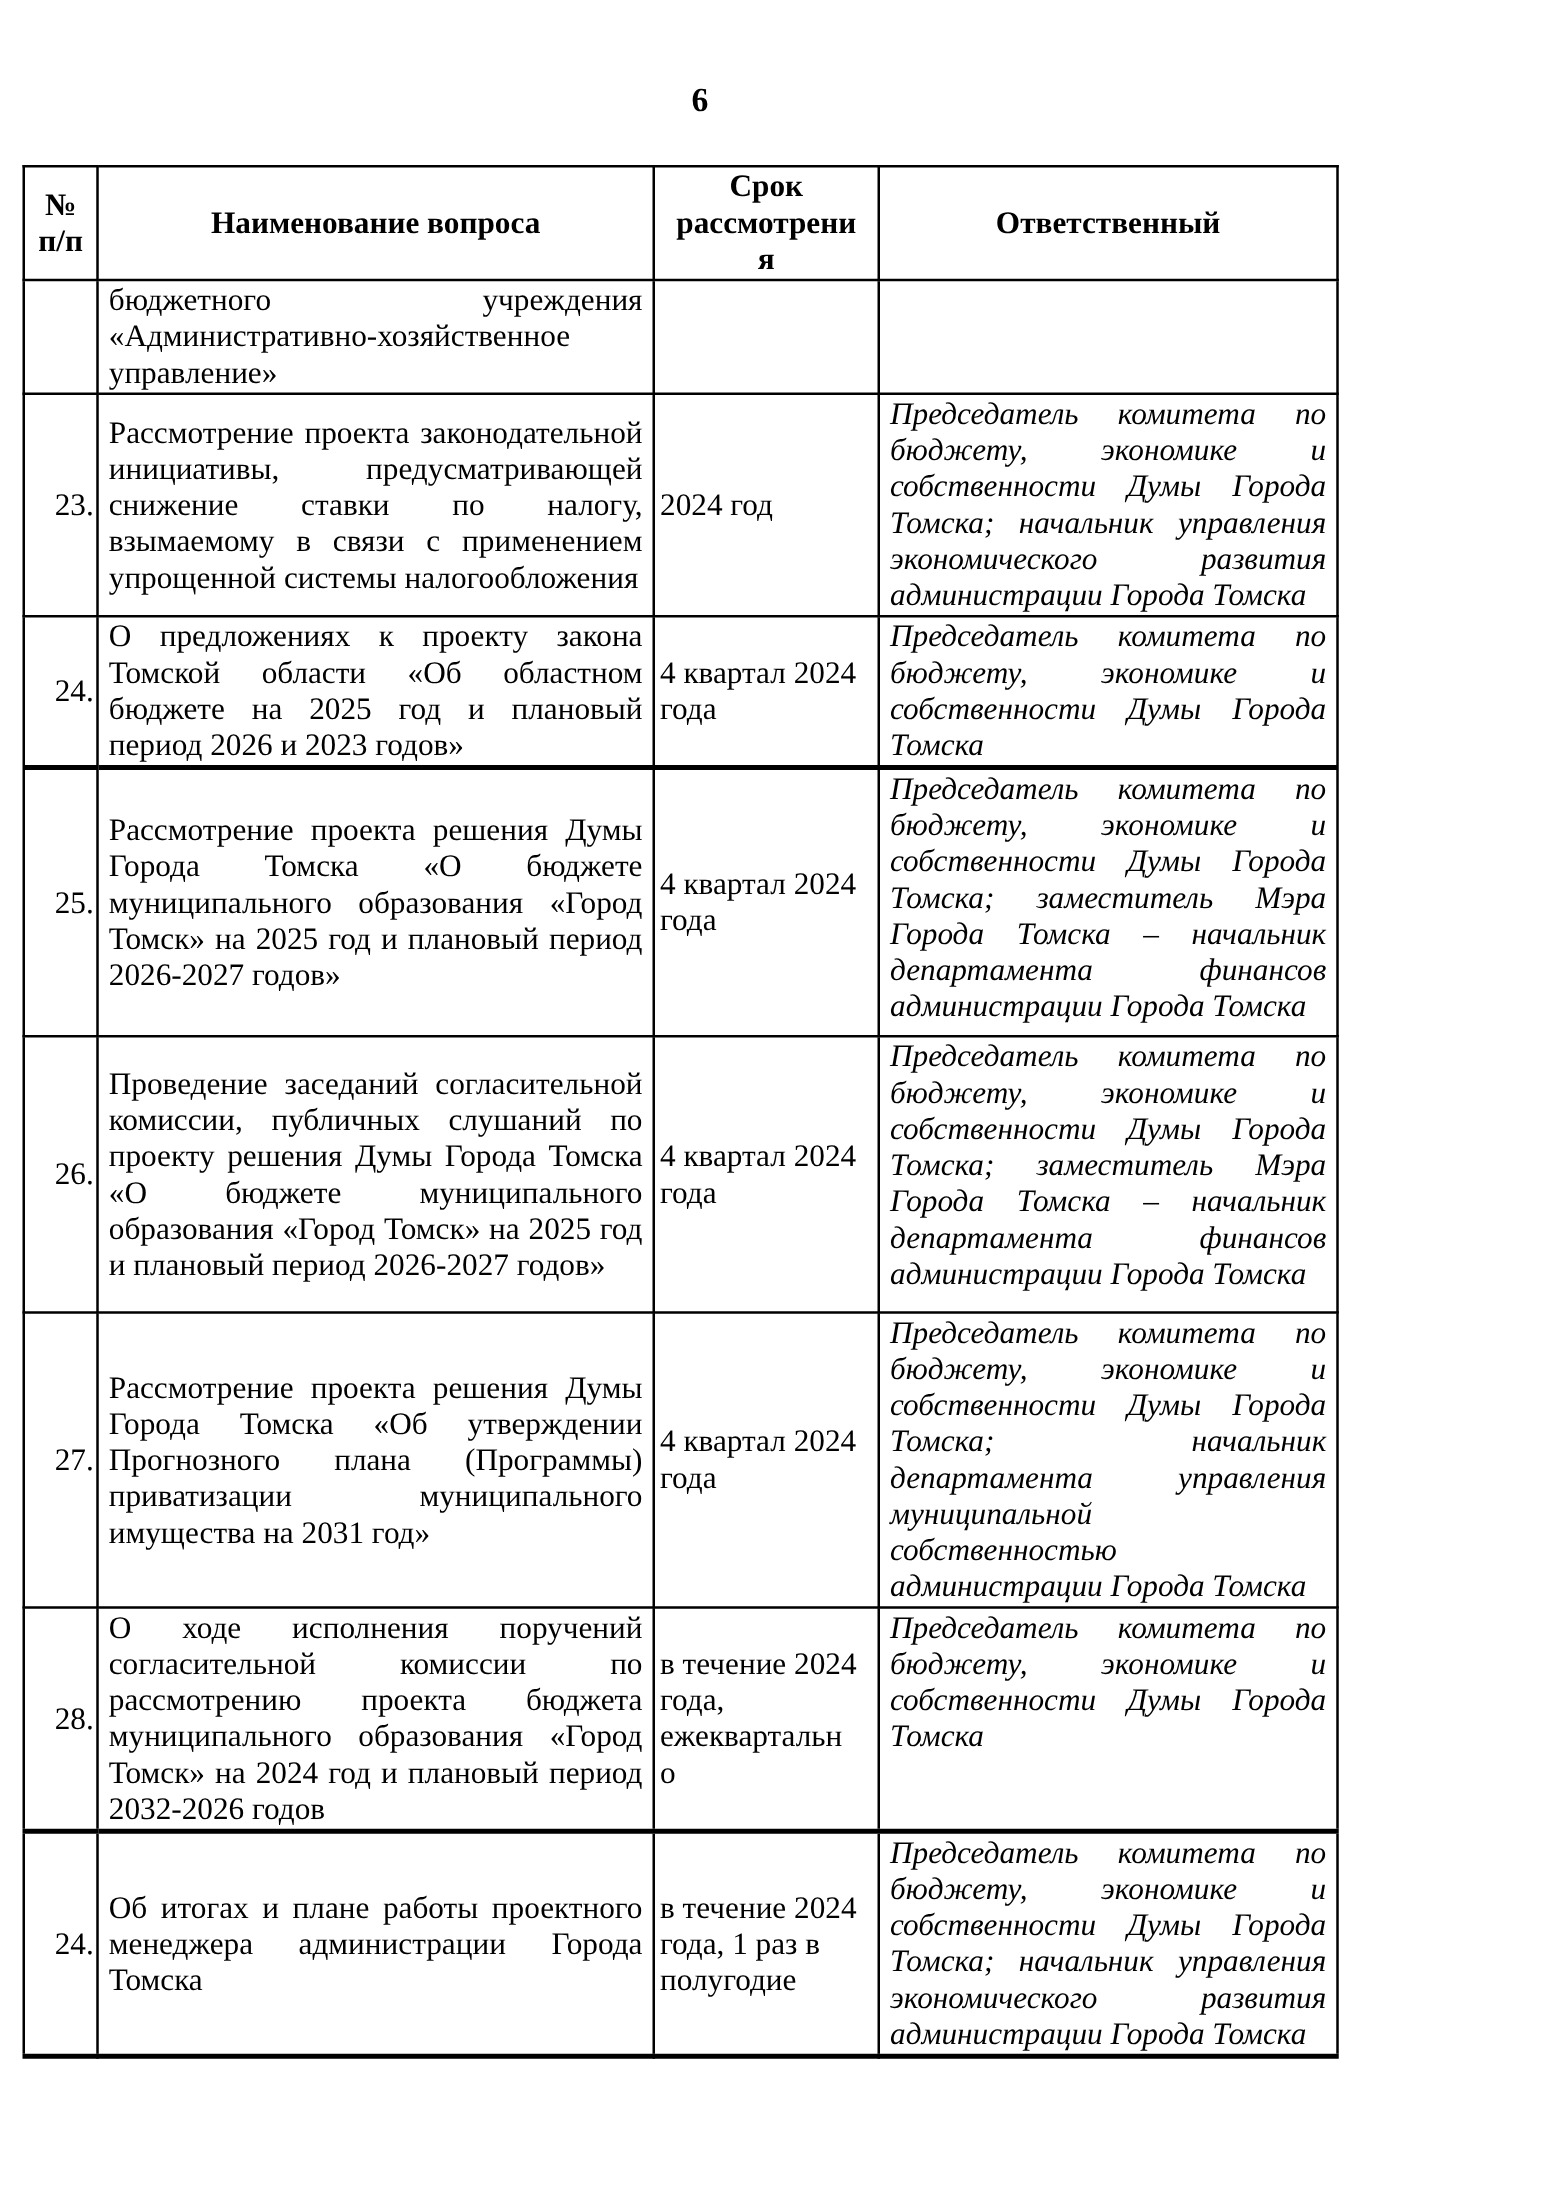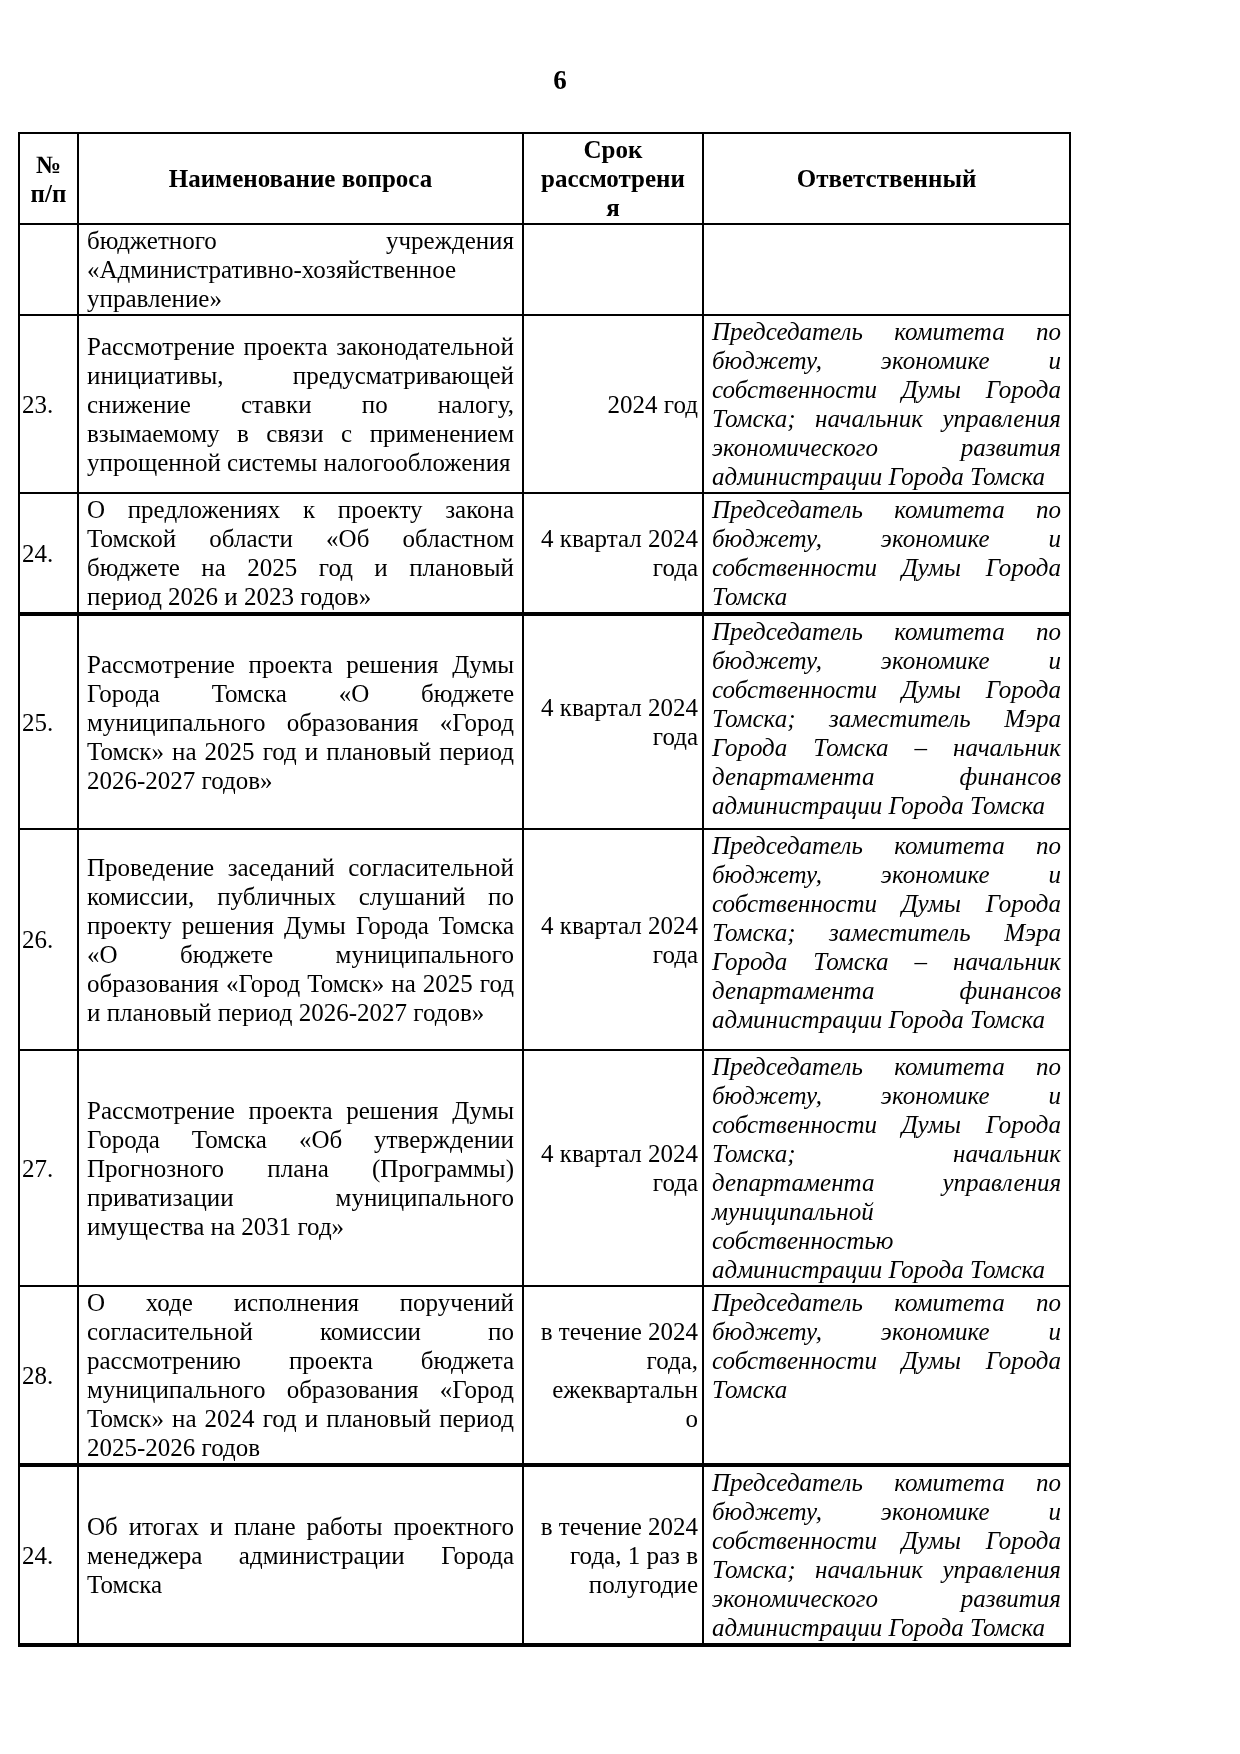--- a/index.html
+++ b/index.html
@@ -40,23 +40,23 @@
     padding: 1px 8px;
     overflow: hidden;
   }
   .schedule th {
     font-weight: bold;
     text-align: center;
     vertical-align: middle;
     white-space: pre-line;
     padding: 1px 4px;
   }
-  td.num  { text-align: left; vertical-align: middle; padding: 1px 2px; }
+  td.num  { text-align: right; vertical-align: middle; padding: 1px 2px; }
   td.q    { text-align: justify; vertical-align: middle; font-family: Liberation Serif, serif; }
-  td.term { text-align: right; vertical-align: middle; white-space: pre-line; padding: 1px 4px; }
+  td.term { text-align: left; vertical-align: middle; white-space: pre-line; padding: 1px 4px; }
   td.resp { text-align: justify; vertical-align: top; font-style: italic; }
   tr.thick-top > td { border-top-width: 4px; }
 </style>
 </head>
 <body>
 
 <div class="page">
 
   <div class="page-number">6</div>
 
@@ -119,21 +119,21 @@
       <tr style="height:230px">
         <td class="num">27.</td>
         <td class="q">Рассмотрение проекта решения Думы Города Томска «Об утверждении Прогнозного плана (Программы) приватизации муниципального имущества на 2031 год»</td>
         <td class="term">4 квартал 2024
 года</td>
         <td class="resp">Председатель комитета по бюджету, экономике и собственности Думы Города Томска; начальник департамента управления муниципальной собственностью администрации Города Томска</td>
       </tr>
 
       <tr style="height:174px">
         <td class="num">28.</td>
-        <td class="q">О ходе исполнения поручений согласительной комиссии по рассмотрению проекта бюджета муниципального образования «Город Томск» на 2024 год и плановый период 2025-2026 годов</td>
+        <td class="q">О ходе исполнения поручений согласительной комиссии по рассмотрению проекта бюджета муниципального образования «Город Томск» на 2024 год и плановый период 2032-2026 годов</td>
         <td class="term">в течение 2024
 года,
 ежеквартальн
 о</td>
         <td class="resp">Председатель комитета по бюджету, экономике и собственности Думы Города Томска</td>
       </tr>
 
       <tr class="thick-top" style="height:173px">
         <td class="num">24.</td>
         <td class="q">Об итогах и плане работы проектного менеджера администрации Города Томска</td>

